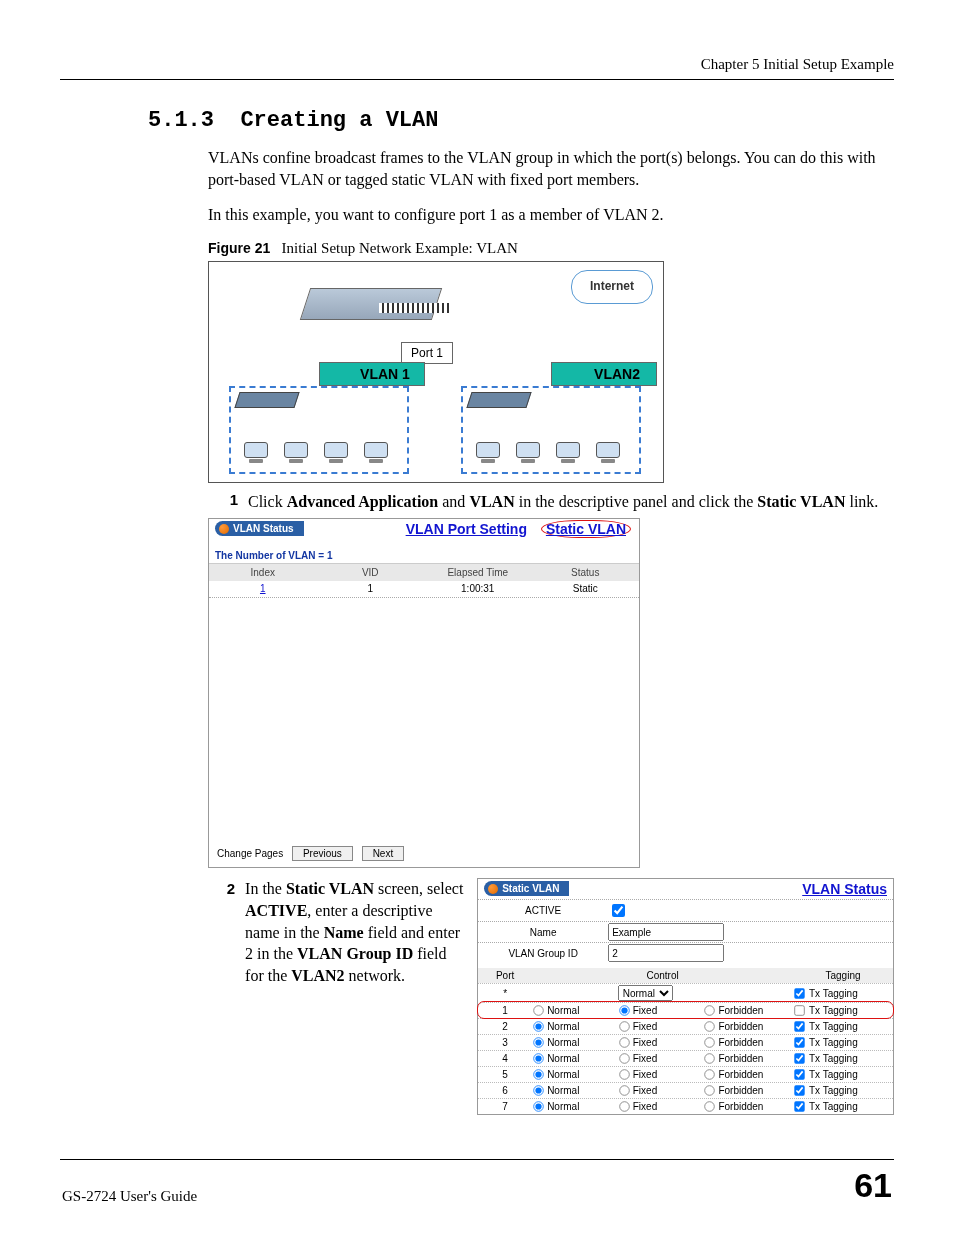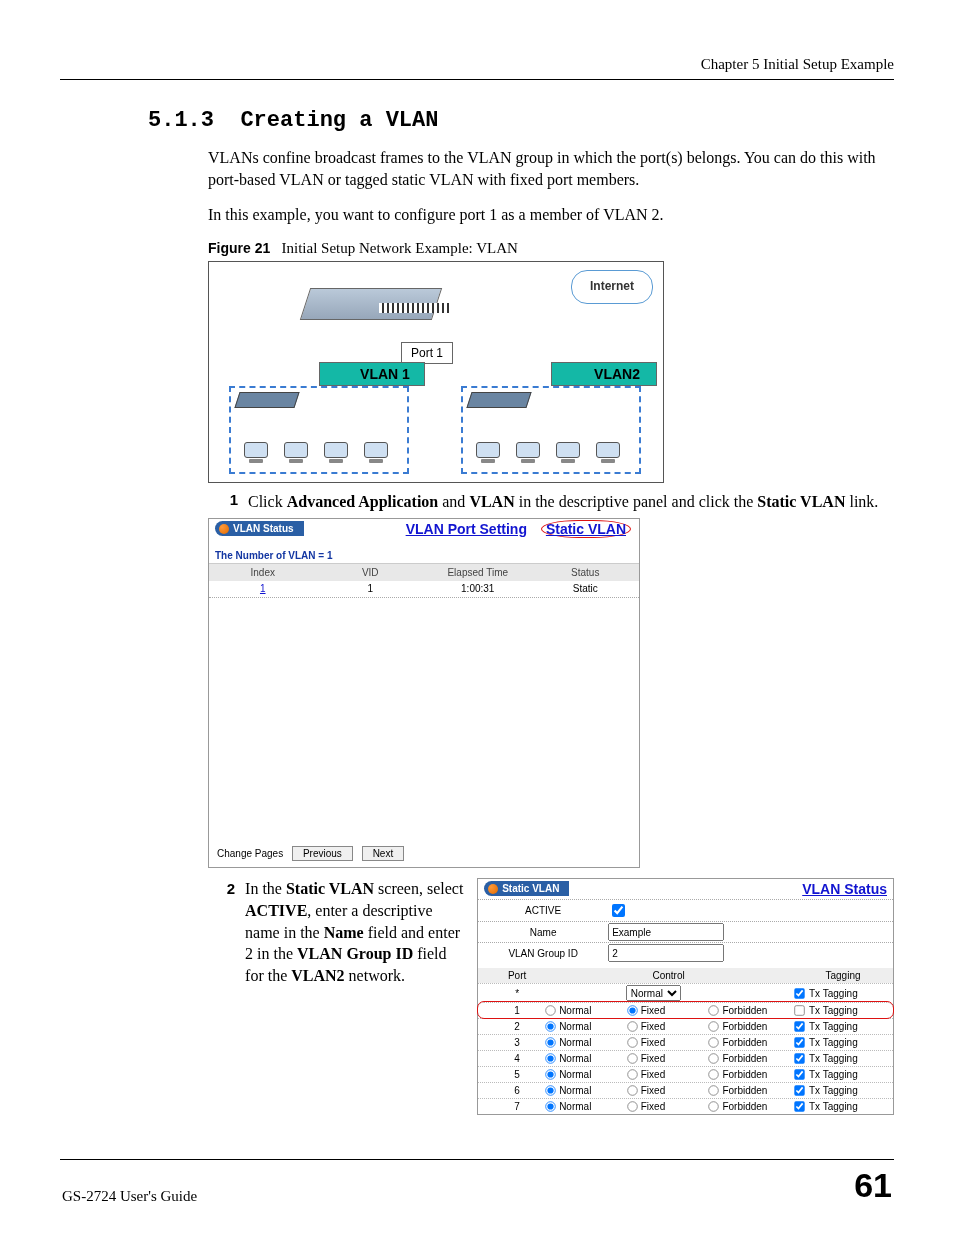--- a/index.html
+++ b/index.html
@@ -168,21 +168,21 @@
   .step2-wrap .step-num { width:30px; padding-top:2px;}
   .step2-wrap .instr { width:244px; padding-right:12px; font-size:16px; line-height:1.35;}
   .panel2 { width:460px; border:1px solid #999; font-family:Arial,sans-serif; font-size:10px;}
   .p2-top { position:relative; padding:2px 6px;}
   .p2-top .link-right { top:2px; right:6px;}
   .frm-row { display:flex; align-items:center; margin:1px 0;}
   .frm-lab { width:130px; text-align:center;}
   .frm-ctrl input[type=text]{ height:14px; font-size:10px; padding:0 2px;}
   .tbl-head { display:flex; background:#eee; margin-top:6px; padding:2px 0;}
   .tbl-head span { text-align:center;}
-  .c-port{width:54px;margin-left:12px;} .c-ctrl{flex:1;} .c-tag{width:100px;}
+  .c-port{width:54px;} .c-ctrl{flex:1;} .c-tag{width:100px;}
   .ctrl-row { display:flex; align-items:center; border-top:1px dotted #bbb; padding:1px 0;}
   .ctrl-row .c-port{text-align:center;}
   .ctrl-row .opts { flex:1; display:flex; }
   .ctrl-row .opts label{ flex:1; display:flex; align-items:center; gap:2px;}
   .ctrl-row .c-tag{ display:flex; align-items:center; gap:3px; padding-left:4px;}
   .ctrl-row input[type=radio],.ctrl-row input[type=checkbox]{ margin:0; transform:scale(0.8);}
   .redbox { outline:1.5px solid #d11; border-radius:6px;}
   select.ctrl-sel{ font-size:10px; height:16px; }
 
   .footer {

